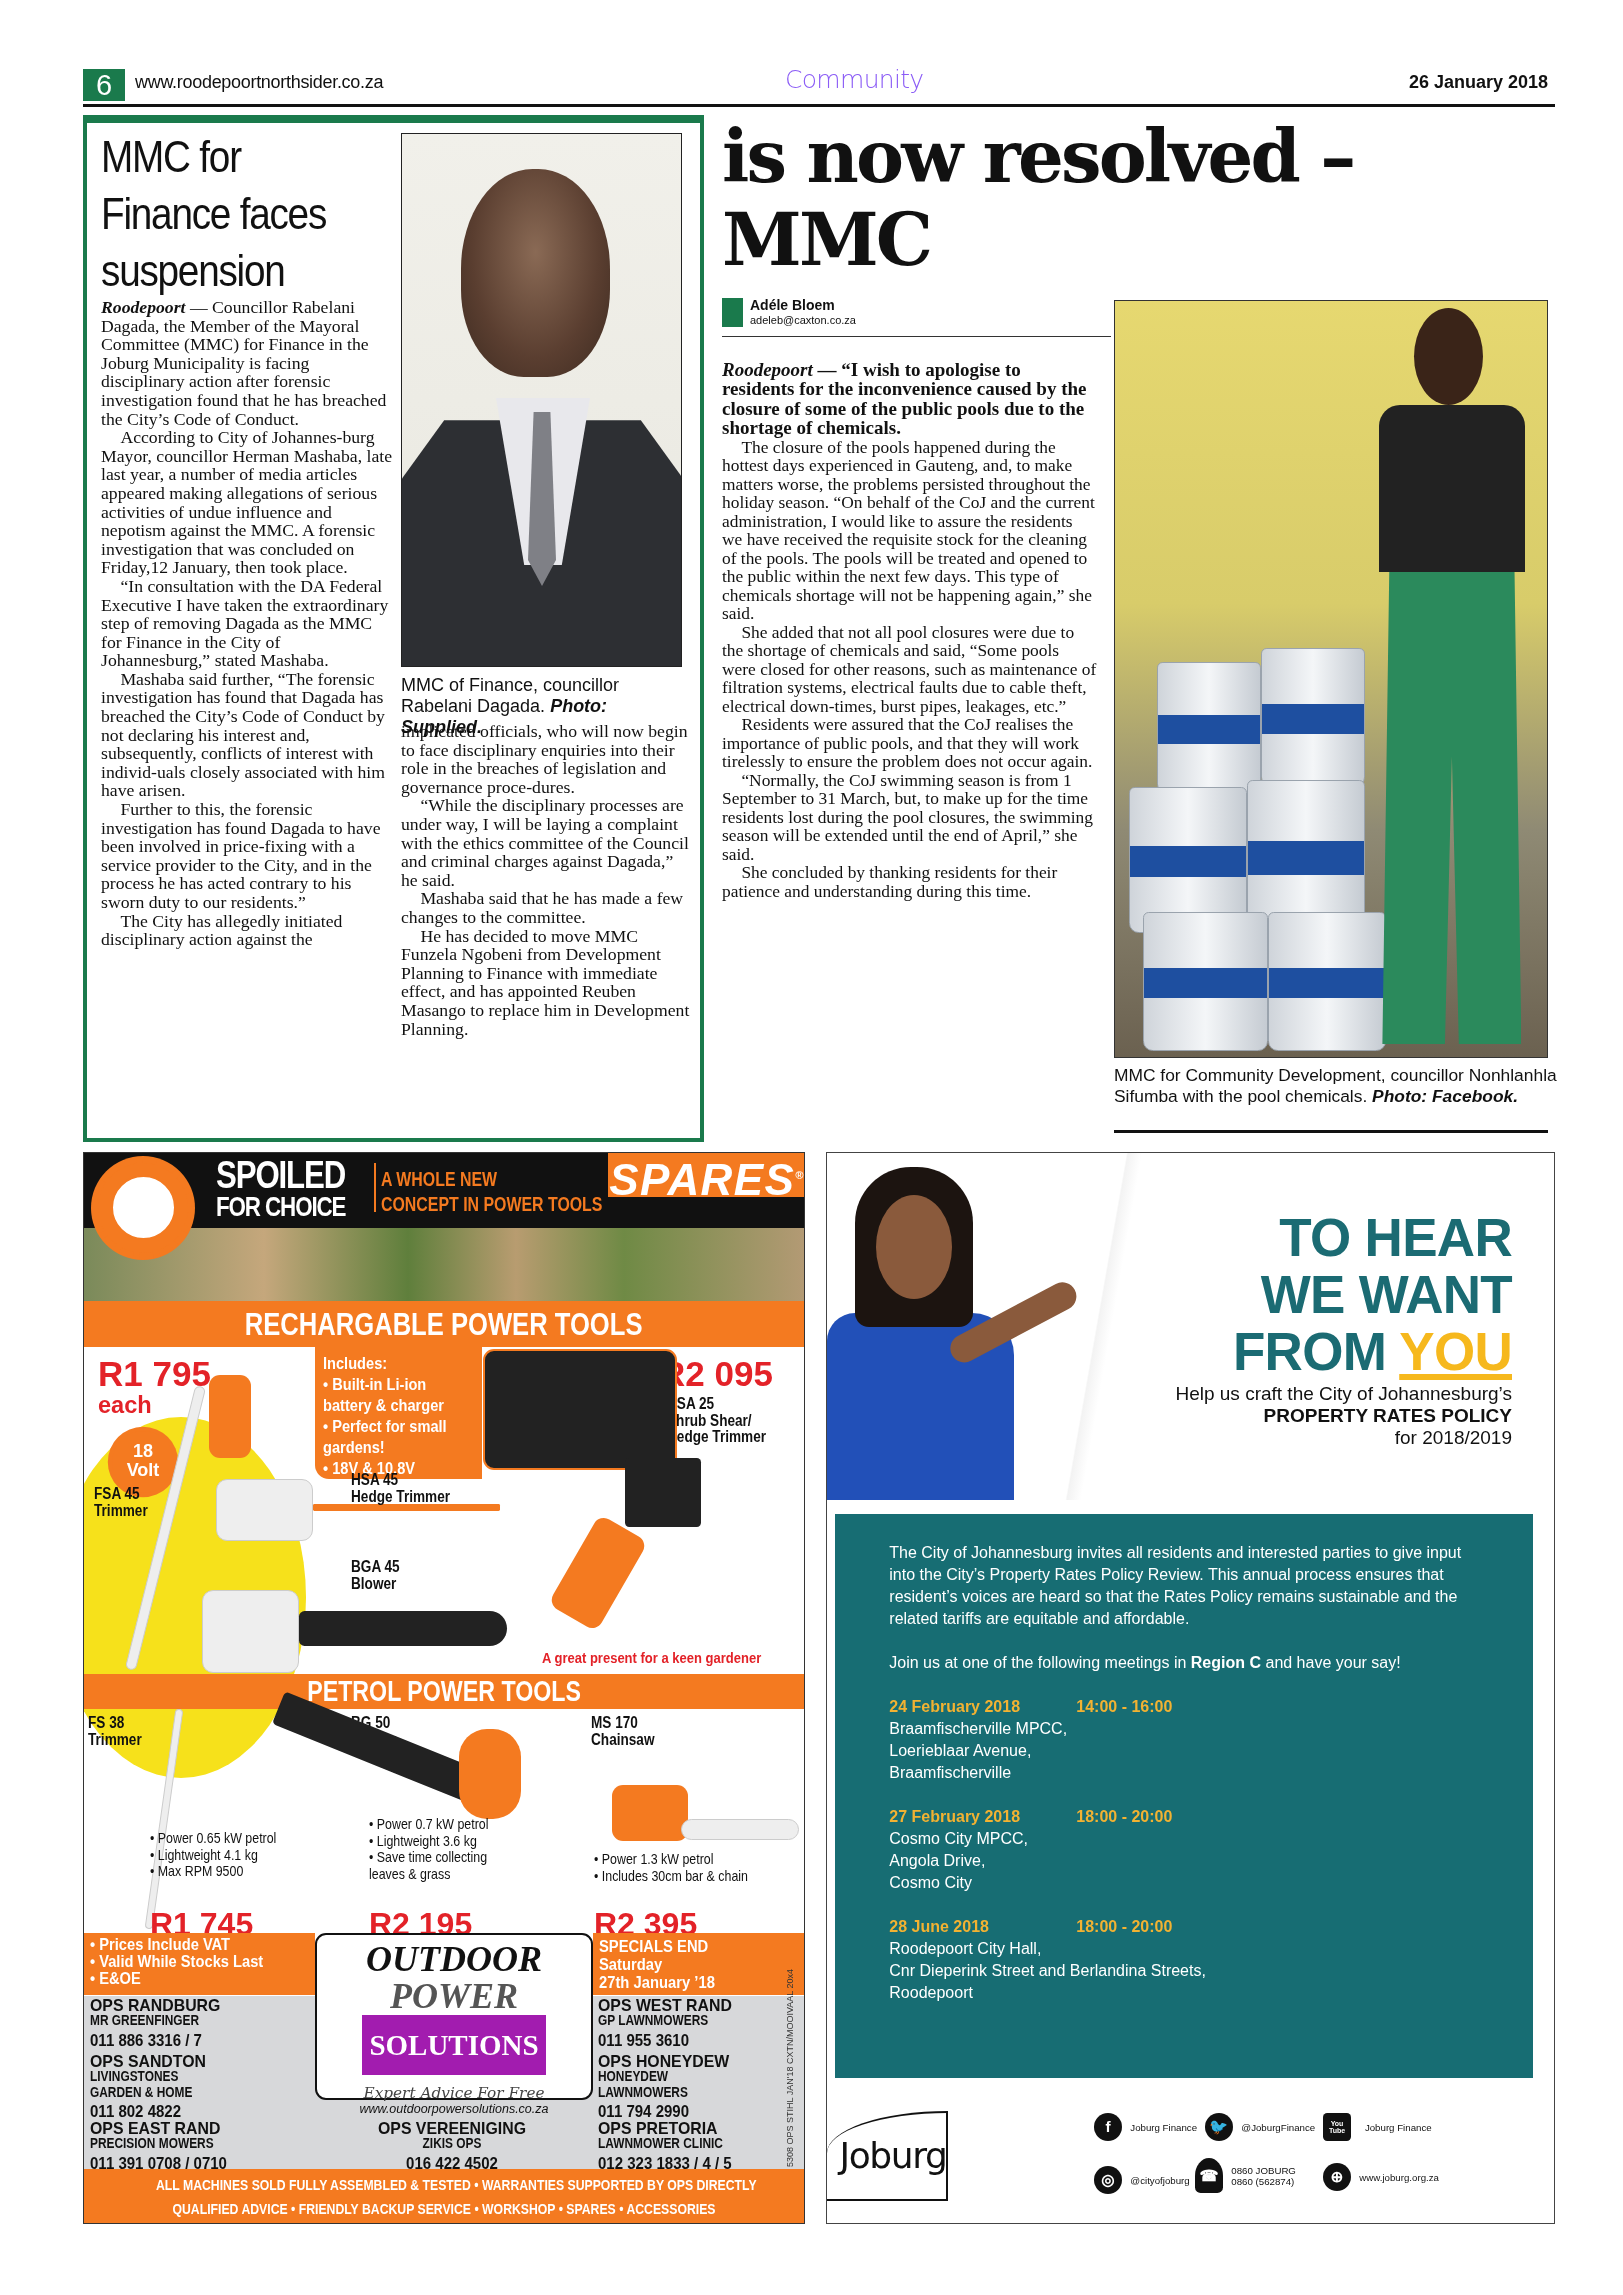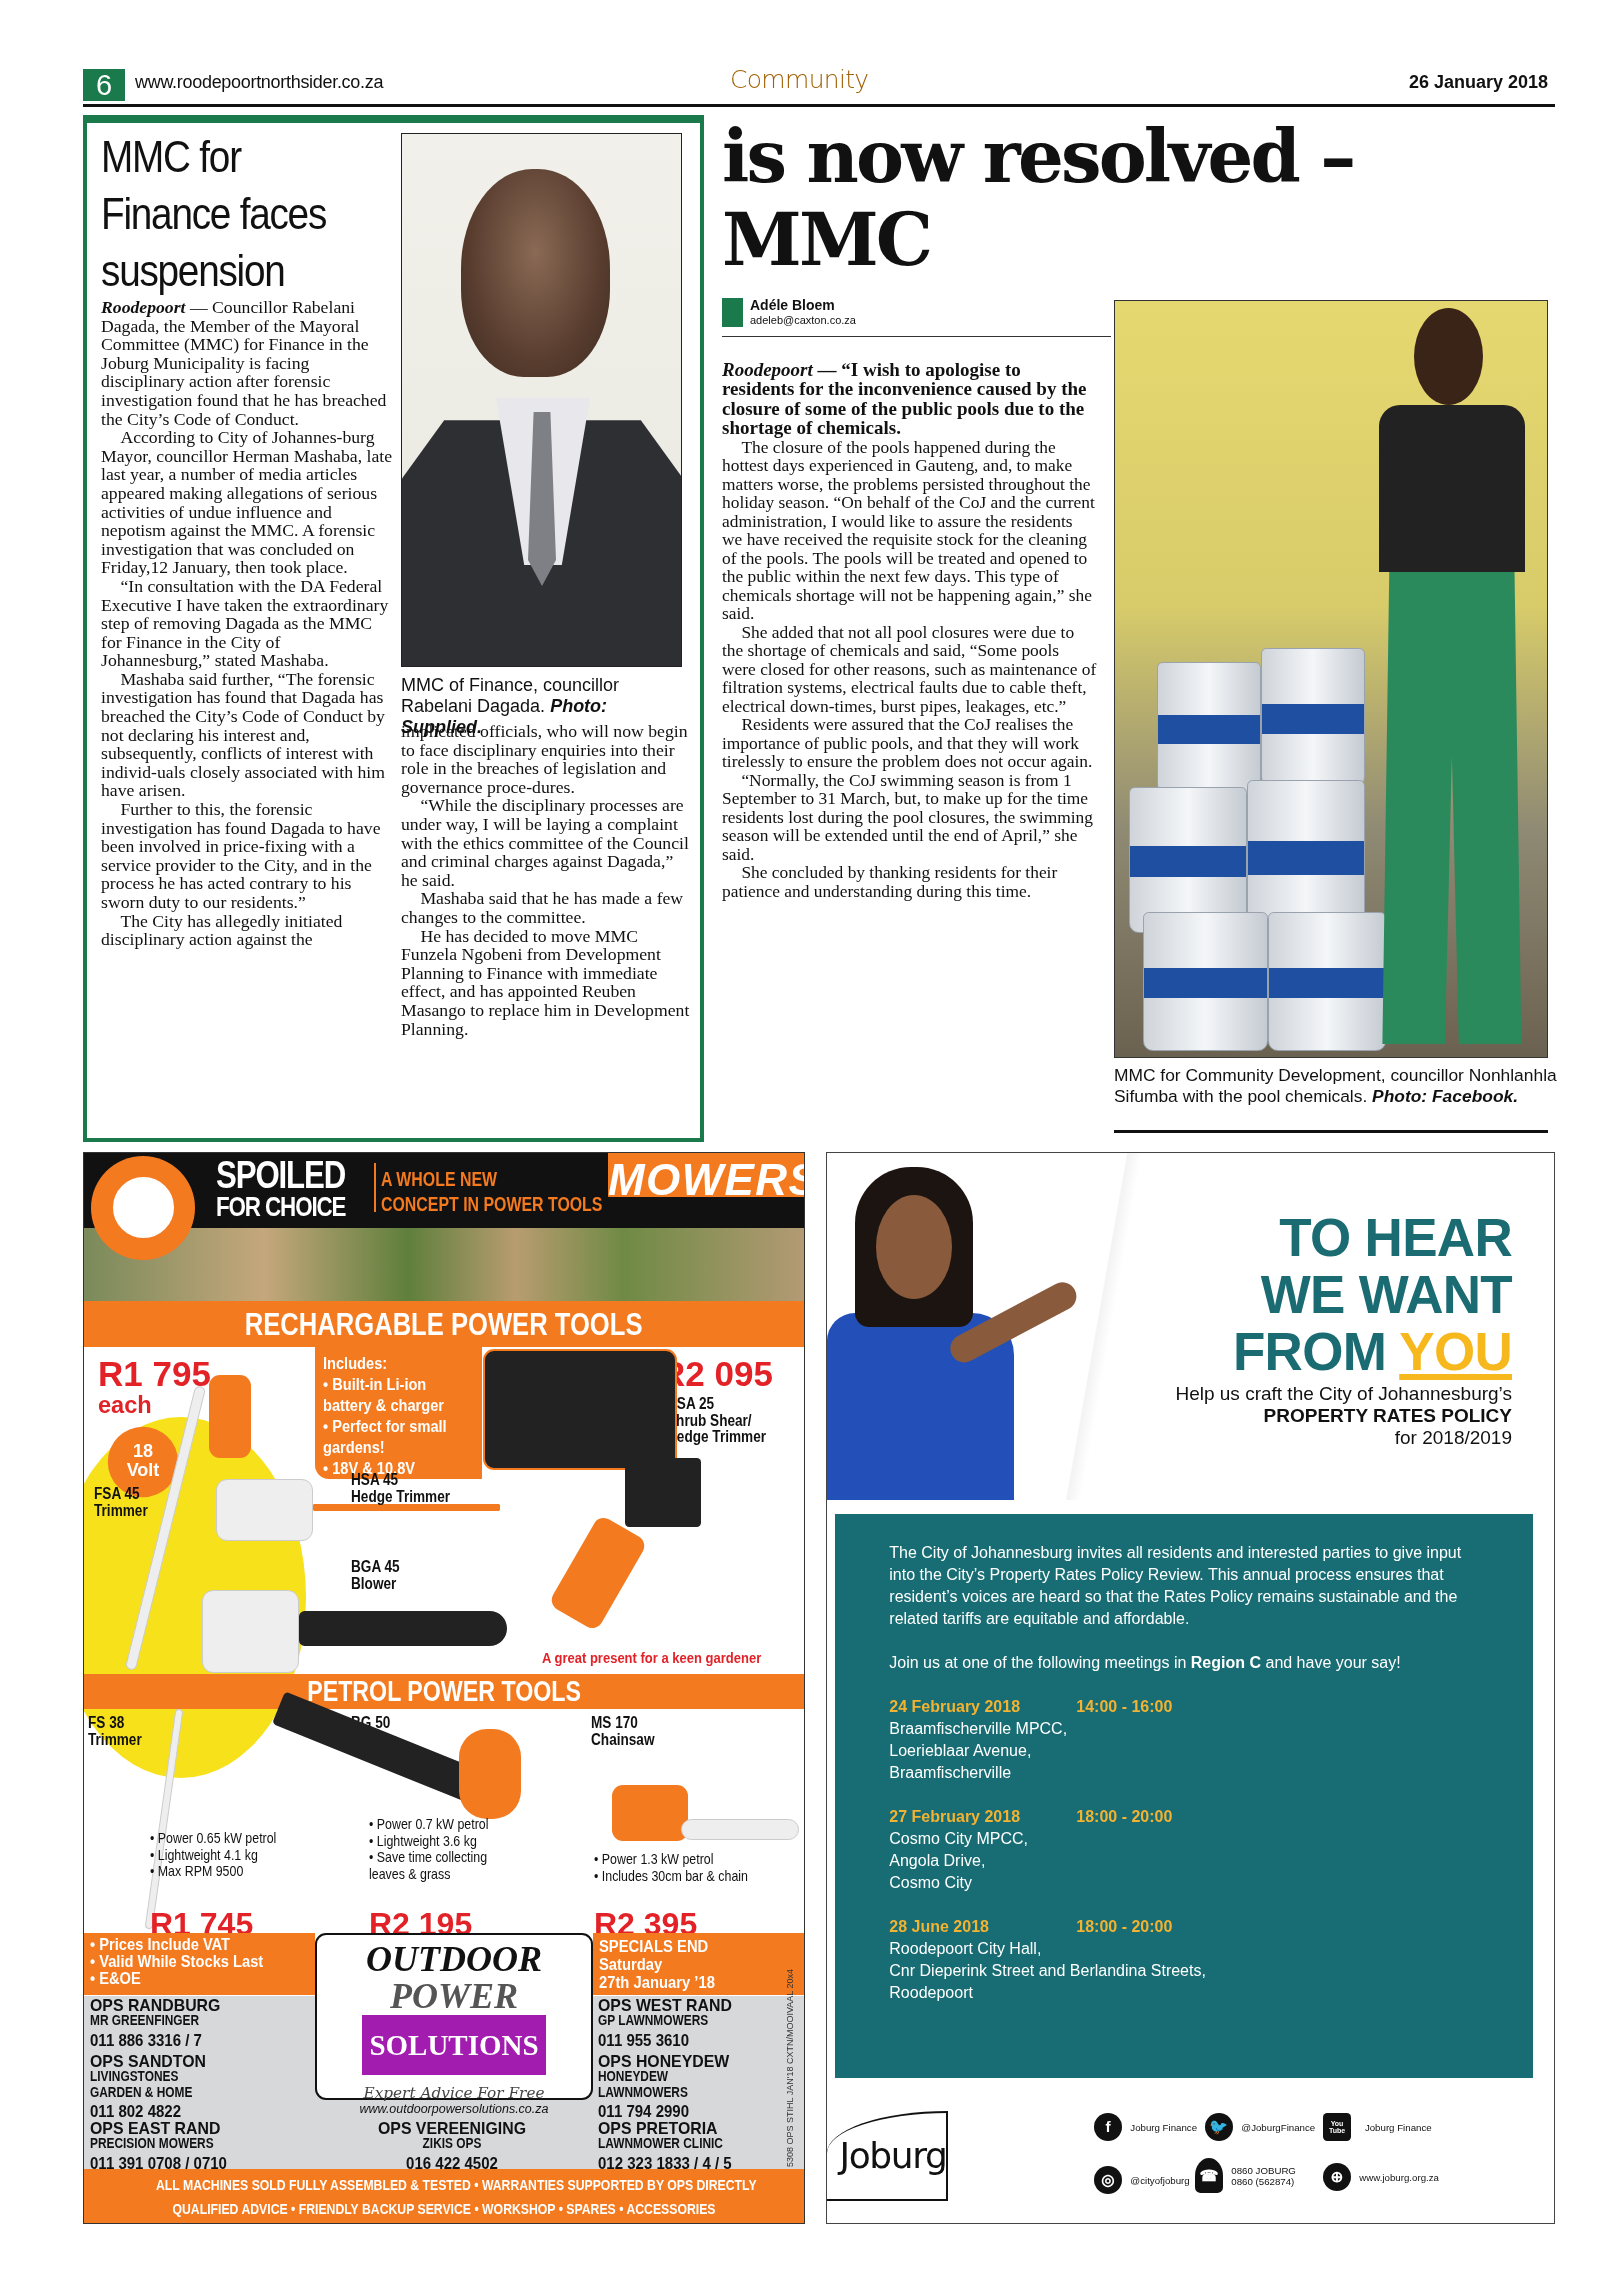--- a/index.html
+++ b/index.html
@@ -2,21 +2,21 @@
 <html style="font-size:11px"><head>
 <meta charset="utf-8">
 <style>
   * { box-sizing: border-box; margin: 0; padding: 0; }
   body { width: 1624px; height: 2295px; background: #fff; position: relative; overflow: hidden; font-family: "Liberation Serif", serif; color: #111; }
   .abs { position: absolute; }
 
   
   .page-num { left: 83px; top: 69px; width: 42px; height: 32px; background: #1a7a4c; color: #fff; font: 29px "Liberation Sans", sans-serif; text-align: center; line-height: 32px; }
   .site-url { left: 135px; top: 72px; font: 18px "Liberation Sans", sans-serif; letter-spacing: -0.3px; }
-  .section-name { left: 730px; top: 65px; font: 25px "DejaVu Sans", sans-serif; font-weight: 300; color: #a16207; letter-spacing: -0.7px; }
+  .section-name { left: 785px; top: 65px; font: 25px "DejaVu Sans", sans-serif; font-weight: 300; color: #8b5cf6; letter-spacing: -0.7px; }
   .issue-date { right: 76px; top: 72px; font: bold 18px "Liberation Sans", sans-serif; }
   .header-rule { left: 83px; top: 104px; width: 1472px; height: 2.8px; background: #111; }
 
   
   .left-box { left: 83px; top: 115px; width: 621px; height: 1027px; border: 4.2px solid #1a7a4c; border-top-width: 8.3px; }
   .left-headline { left: 101px; top: 128px; width: 292px; font: 44px "Liberation Sans", sans-serif; line-height: 57px; letter-spacing: -1.4px; transform: scaleX(0.88); transform-origin: left; }
   .portrait { left: 401px; top: 133px; width: 281px; height: 534px; border: 1.4px solid #222; background: linear-gradient(180deg,#f1f0ea 0%,#e9e8e0 100%); overflow: hidden; }
   .portrait .head { position: absolute; left: 59px; top: 35px; width: 149px; height: 208px; border-radius: 48% 48% 42% 42%; background: radial-gradient(ellipse at 50% 40%, #8a6a55 0%, #5a3e30 60%, #3c2a20 100%); }
   .portrait .suit { position: absolute; left: 0; top: 257px; width: 281px; height: 292px; background: #2d2f33; clip-path: polygon(15% 10%, 85% 10%, 100% 30%, 100% 100%, 0 100%, 0 30%); }
   .portrait .shirt { position: absolute; left: 94px; top: 264px; width: 94px; height: 167px; background: #e8e8ec; clip-path: polygon(0 0,100% 0,70% 100%,30% 100%); }
@@ -216,21 +216,21 @@
     </div>
   <div class="s-spoiled">
     <div>SPOILED</div>
     <div class="l2">FOR CHOICE</div>
   </div>
   <div class="s-vbar"></div>
   <div class="s-whole">
     <div>A WHOLE NEW</div>
     <div>CONCEPT IN POWER TOOLS</div>
   </div>
-  <div class="s-logo"><span>MOWERS</span><sup style="font-size:11px">®</sup></div>
+  <div class="s-logo"><span>SPARES</span><sup style="font-size:11px">®</sup></div>
 
   <div class="s-band s-recharge"><span>RECHARGABLE POWER TOOLS</span></div>
 
   <div class="s-yellow"></div>
   <div class="s-price" style="left:14px;top:201px;font-size:35px;">R1 795</div>
   <div class="s-price" style="left:14px;top:239px;font-size:23.6px;">each</div>
   <div class="s-burst" style="left:28px;top:278px;">
       <div>18</div>
       <div>Volt</div>
     </div>

